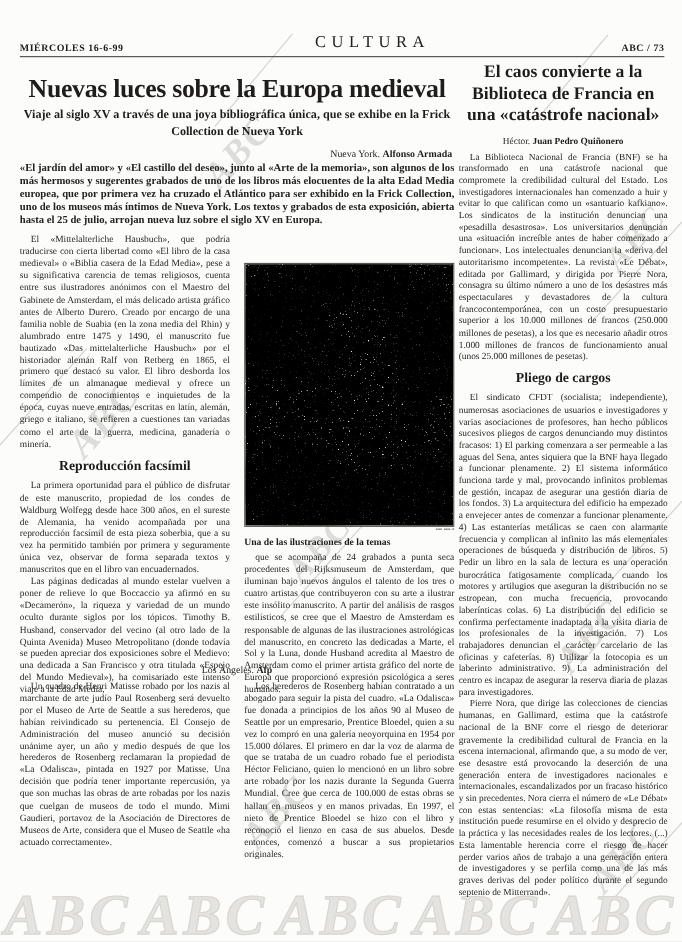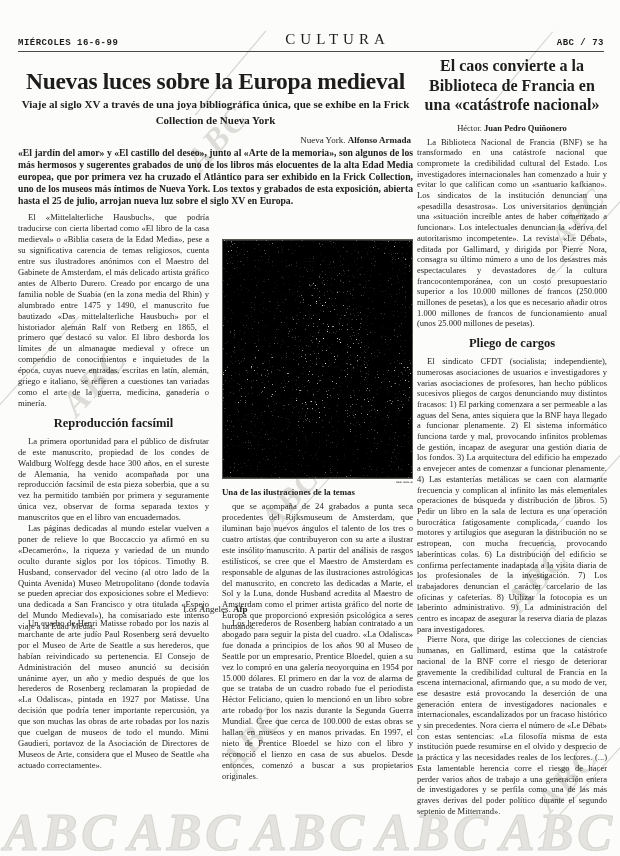--- a/index.html
+++ b/index.html
@@ -24,21 +24,21 @@
     font-size:52px; font-weight:700; font-style:italic; letter-spacing:4px;
     color:rgba(252,252,250,0); -webkit-text-stroke:1.2px #d8d7d2;
     text-shadow:0 0 1px #e4e3df;
   }
   
   .hdr {
     position:absolute; z-index:2; left:18px; right:16px; top:30px; height:22px;
     border-bottom:1px solid #4a4944; display:flex; align-items:flex-end;
     justify-content:space-between; padding-bottom:3px;
   }
-  .hdr .date, .hdr .pref { font-size:9px; font-weight:700; letter-spacing:.5px;font-family:Liberation Mono, monospace; }
+  .hdr .date, .hdr .pref { font-size:9px; font-weight:700; letter-spacing:.5px; }
   .hdr .sect { font-size:15px; letter-spacing:5px; font-weight:400; }
   
   .bodytxt p {
     font-size:8.6px; line-height:10.9px; text-align:justify; text-indent:10px;
     hyphens:auto; -webkit-hyphens:auto; color:#262521;
   }
   .cols { display:flex; gap:13px; }
   .col { width:191px; }
   .crosshead { font-size:12.5px; font-weight:700; text-align:center; margin:7px 0 5px; }
   .byline { font-size:9px; }

